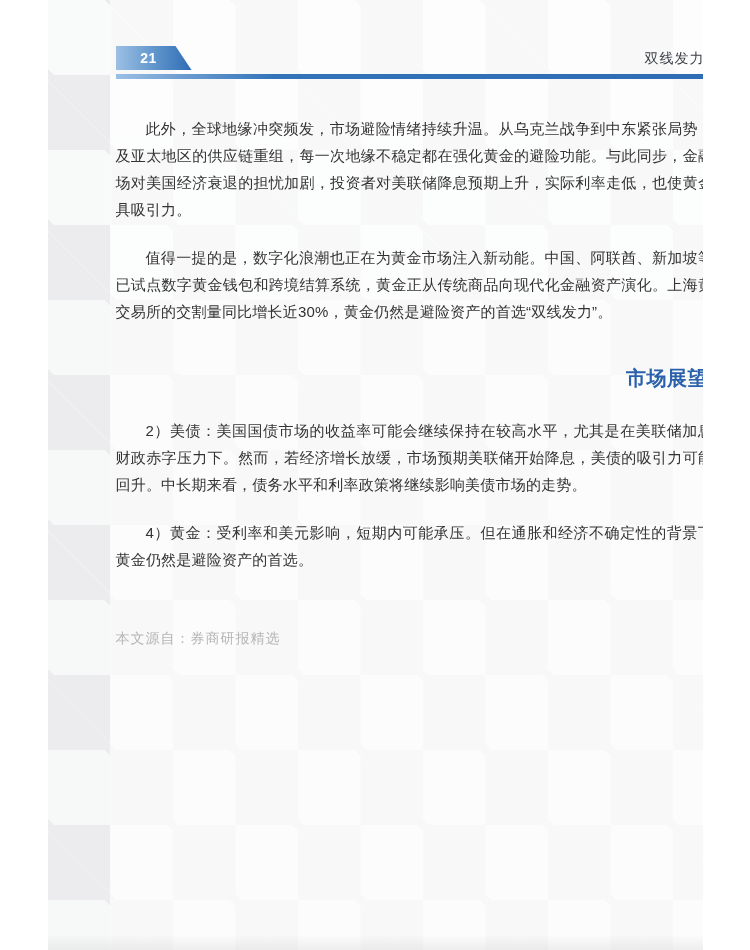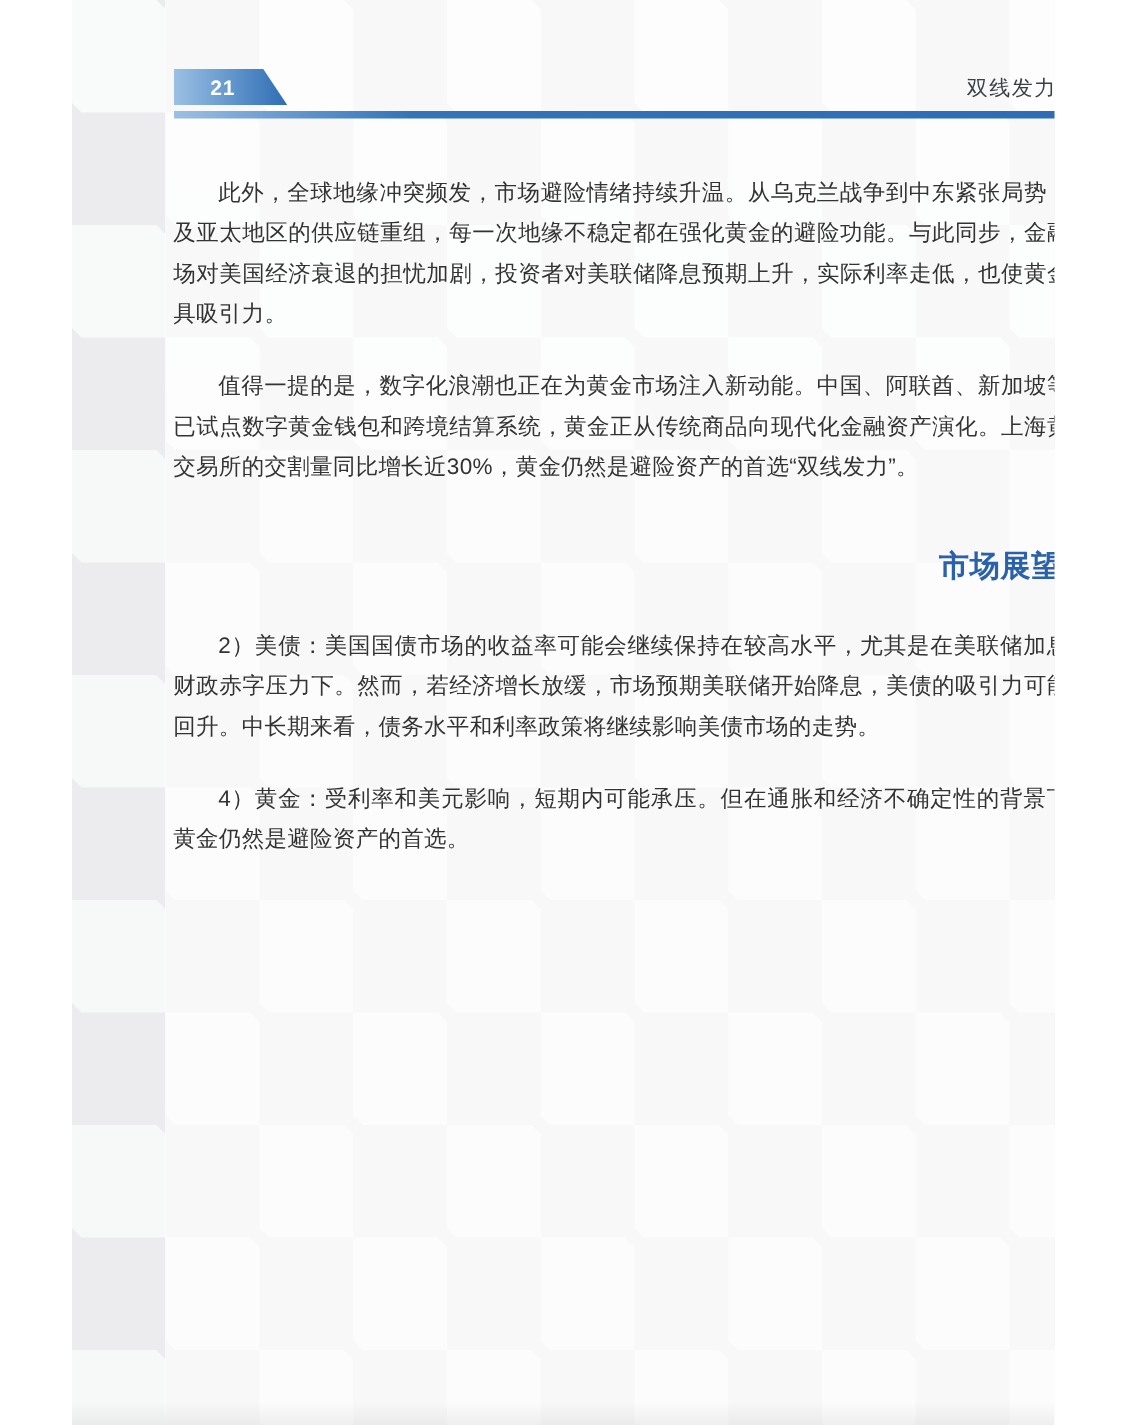--- a/index.html
+++ b/index.html
@@ -112,17 +112,18 @@
 
       <div class="page-body">
         <p>此外，全球地缘冲突频发，市场避险情绪持续升温。从乌克兰战争到中东紧张局势，以及亚太地区的供应链重组，每一次地缘不稳定都在强化黄金的避险功能。与此同步，金融市场对美国经济衰退的担忧加剧，投资者对美联储降息预期上升，实际利率走低，也使黄金更具吸引力。</p>
         <p>值得一提的是，数字化浪潮也正在为黄金市场注入新动能。中国、阿联酋、新加坡等地已试点数字黄金钱包和跨境结算系统，黄金正从传统商品向现代化金融资产演化。上海黄金交易所的交割量同比增长近30%，黄金仍然是避险资产的首选“双线发力”。</p>
 
         <h2 class="outlook-heading">市场展望：</h2>
 
         <p>2）美债：美国国债市场的收益率可能会继续保持在较高水平，尤其是在美联储加息和财政赤字压力下。然而，若经济增长放缓，市场预期美联储开始降息，美债的吸引力可能会回升。中长期来看，债务水平和利率政策将继续影响美债市场的走势。</p>
         <p>4）黄金：受利率和美元影响，短期内可能承压。但在通胀和经济不确定性的背景下，黄金仍然是避险资产的首选。</p>
 
+        <div class="source-note">本文源自：券商研报精选</div>
       </div>
 
     </div>
   </div>
 </div>
 
 </body></html>

